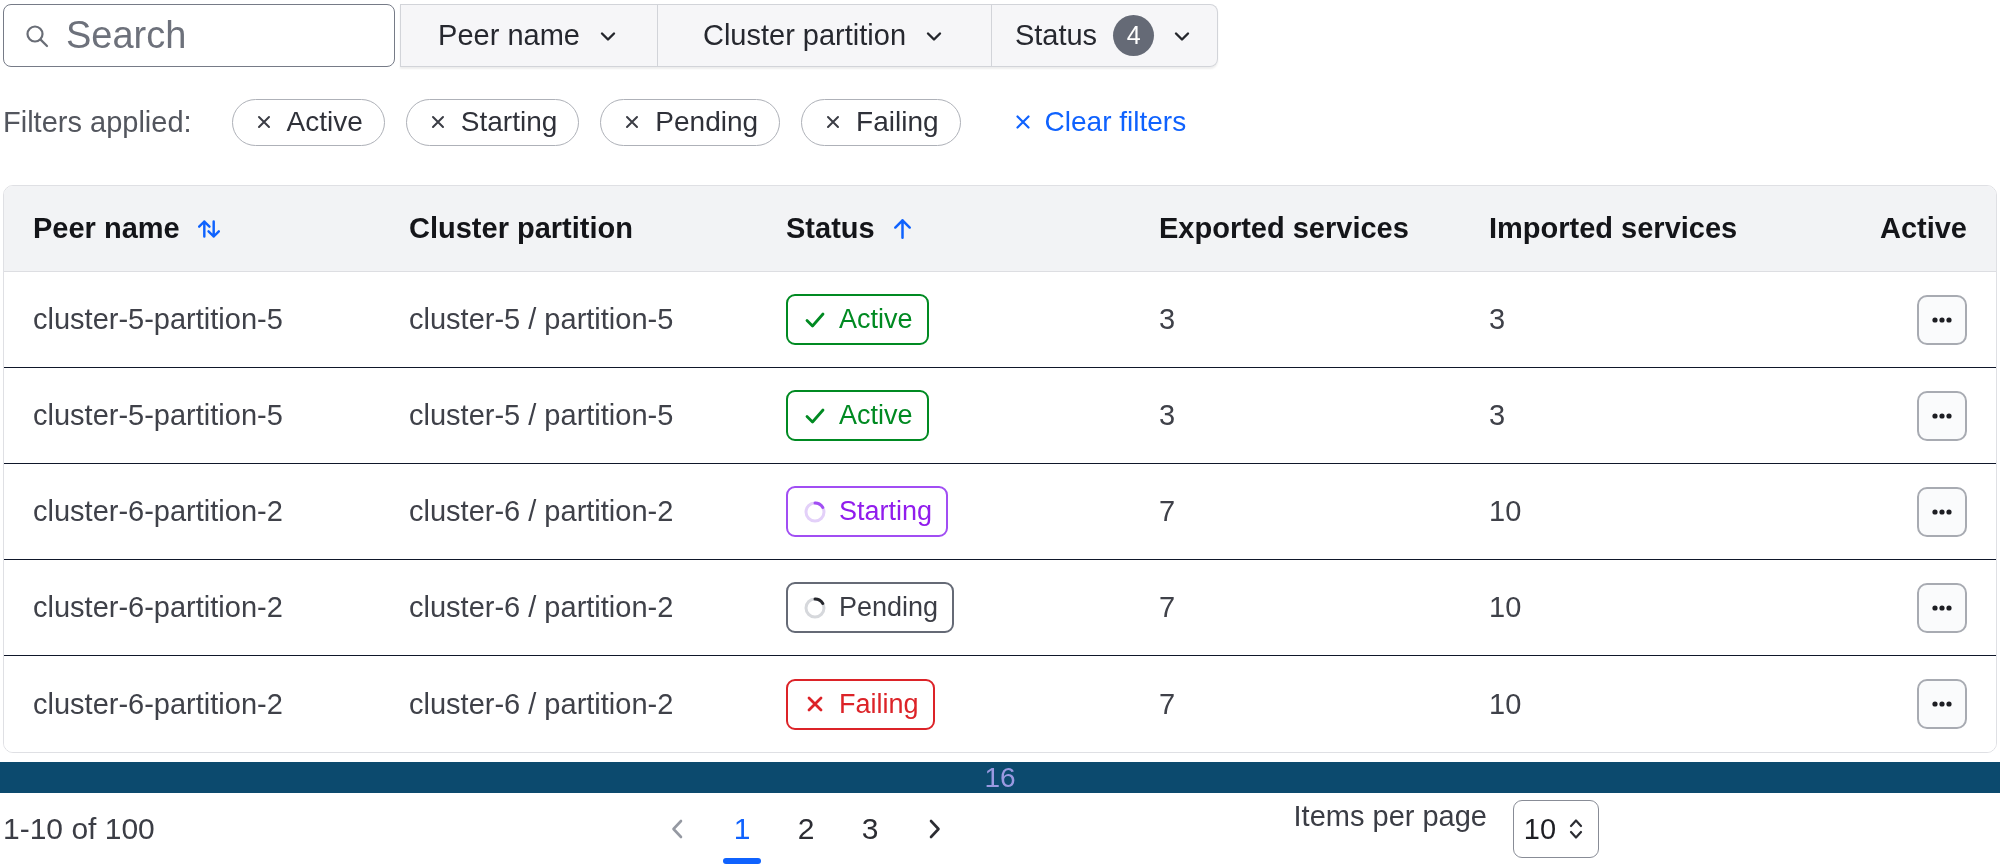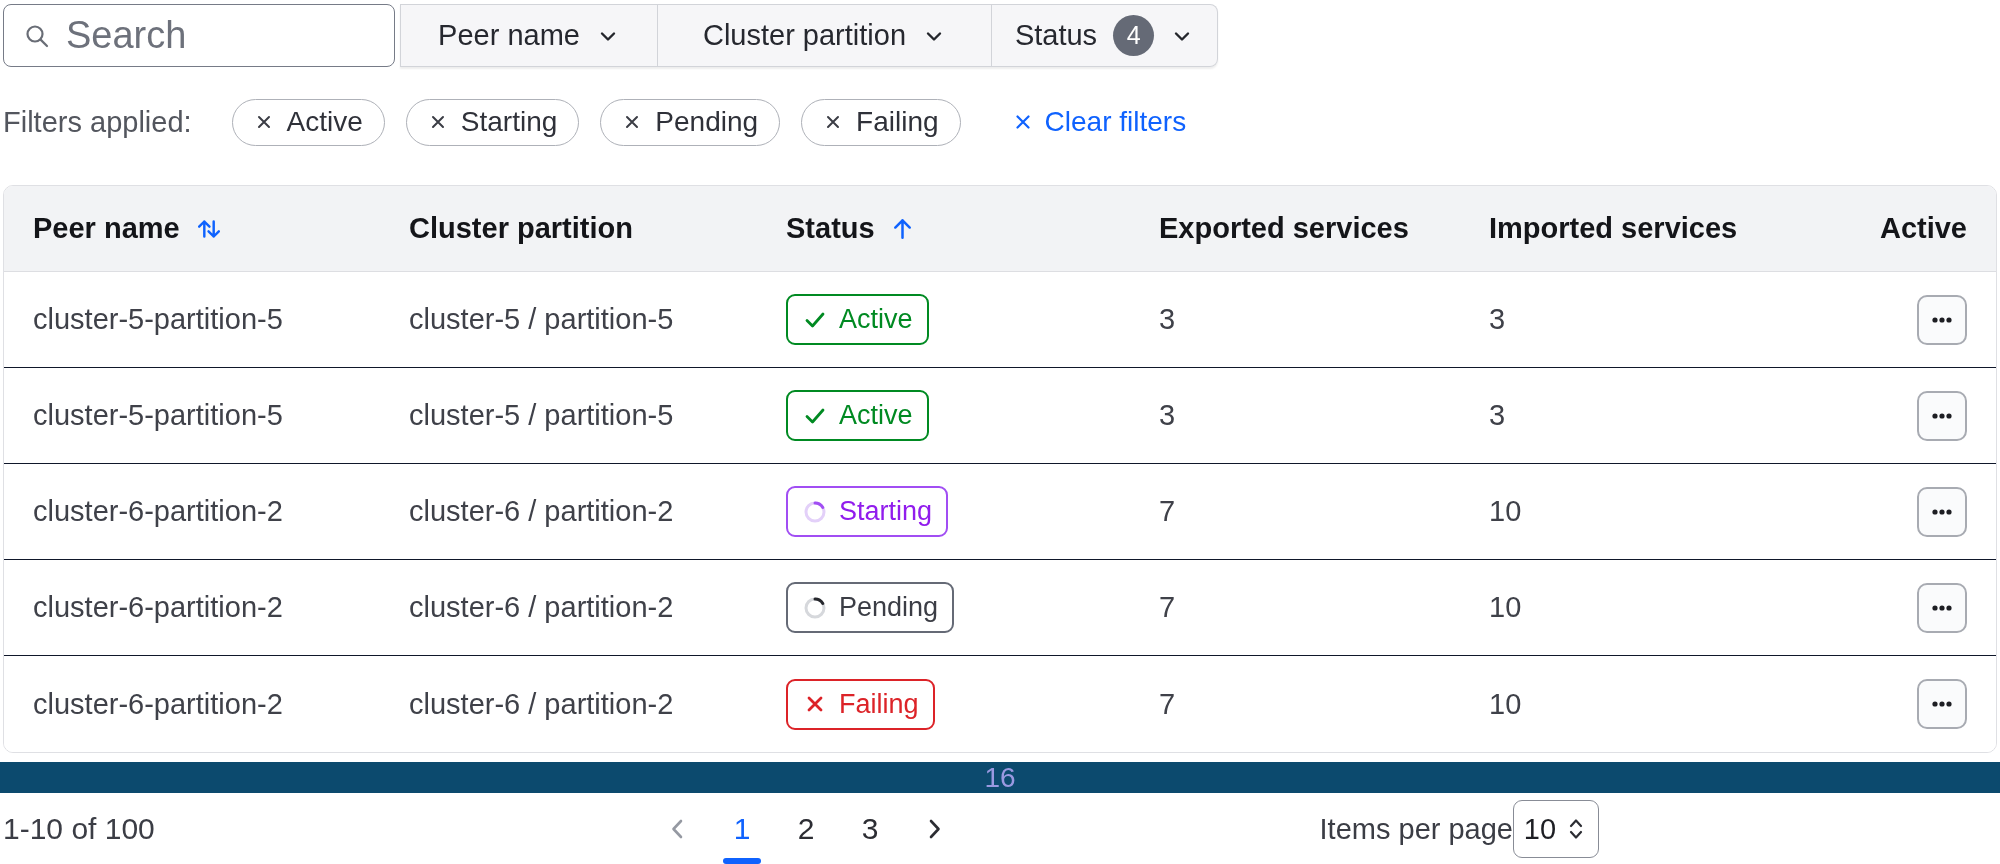--- a/index.html
+++ b/index.html
@@ -48,21 +48,21 @@
   .loading-bar span { font-size:28px; color:#9a99e1; }
 
   
   .pagination { position:absolute; top:794px; left:0; width:1612px; height:70px; }
   .range-label { position:absolute; left:3px; top:50%; transform:translateY(-50%); font-size:30px; color:#3b3d45; }
   .page-nav { position:absolute; left:50%; top:0; height:70px; transform:translateX(-50%); display:flex; align-items:center; }
   .page-item { width:64px; height:70px; display:flex; flex-direction:column; align-items:center; justify-content:center; font-size:30px; color:#2c2d33; cursor:pointer; position:relative; }
   .page-item.active { color:#0f62fe; }
   .page-item.active .underline { position:absolute; bottom:0; left:50%; transform:translateX(-50%); width:38px; height:6px; border-radius:3px; background:#0f62fe; }
   .nav-arrow { width:64px; height:70px; display:flex; align-items:center; justify-content:center; cursor:pointer; }
-  .per-page { position:absolute; right:13px; top:50%; transform:translateY(-50%); display:flex; align-items:center; }
+  .per-page { position:absolute; right:13px; top:50%; transform:translateY(-50%); display:flex; align-items:flex-start; gap:26px; }
   .per-page-label { font-size:29px; color:#3b3d45; }
   .per-page-select { width:86px; height:58px; border:1px solid #888c96; border-radius:9px; background:#fff; display:flex; align-items:center; justify-content:center; gap:8px; cursor:pointer; }
   .per-page-select span { font-size:29px; color:#1d1e23; }
 
   svg { display:block; flex-shrink:0; }
 </style>
 </head>
 <body>
 
 <div class="app">

